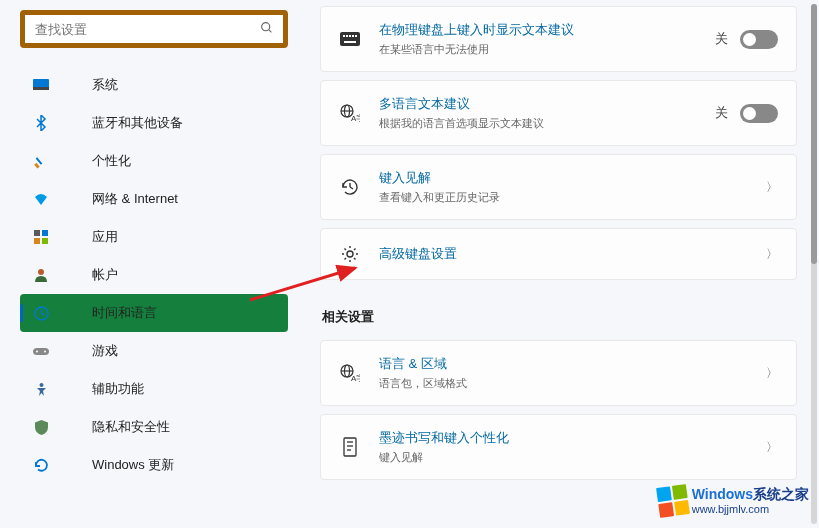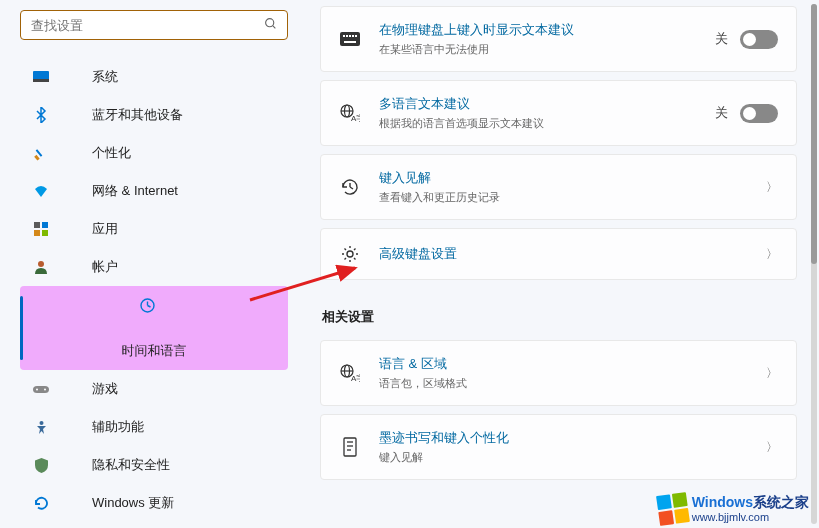--- a/index.html
+++ b/index.html
@@ -20,21 +20,21 @@
     }
     .sidebar {
       width: 300px;
       padding: 10px 0 10px 20px;
       background: #f5f7fb;
     }
     .search-box {
       display: flex;
       align-items: center;
       background: #fff;
-      border: 1px solid #a16207;
+      border: 5px solid #a16207;
       border-radius: 4px;
       padding: 6px 10px;
       margin-bottom: 18px;
       margin-right: 12px;
     }
     .search-box input {
       flex: 1;
       border: none;
       outline: none;
       font-size: 13px;
@@ -49,22 +49,21 @@
       padding: 10px 12px;
       border-radius: 4px;
       cursor: pointer;
       font-size: 13px;
       color: #222;
       position: relative;
       margin-right: 12px;
       gap: 28px;
     }
     .nav-item.selected {
-      background: #f0abfc;
-      flex-direction: column;
+      background: #15803d;
     }
     .nav-item.selected::before {
       content: '';
       position: absolute;
       left: 0;
       top: 10px;
       bottom: 10px;
       width: 3px;
       background: #0067c0;
       border-radius: 2px;
@@ -150,21 +149,21 @@
     }
     .annotation-arrow {
       position: absolute;
       left: 240px;
       top: 230px;
       pointer-events: none;
     }
     .watermark {
       position: absolute;
       right: 10px;
-      bottom: 4px;
+      bottom: 12px;
       display: flex;
       align-items: center;
       gap: 4px;
     }
     .watermark-logo {
       width: 30px; height: 30px;
       display: grid;
       grid-template-columns: 1fr 1fr;
       grid-template-rows: 1fr 1fr;
       gap: 2px;

